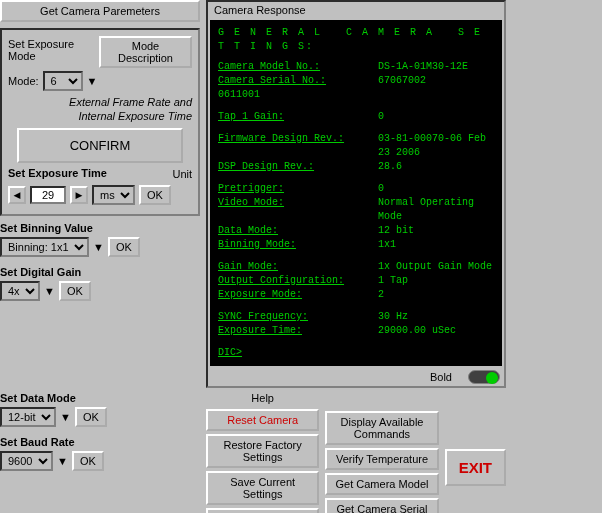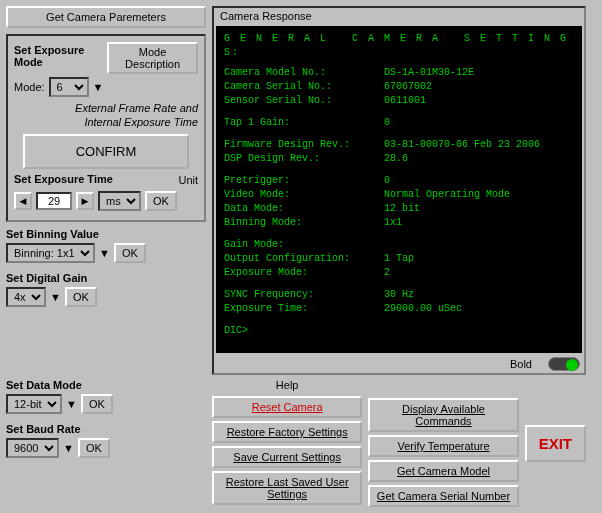--- a/index.html
+++ b/index.html
@@ -33,21 +33,21 @@
 
     .panel-box {
       background: #c0c0c0;
       border: 2px inset #808080;
       padding: 6px;
     }
 
     .panel-box-title {
       font-size: 11px;
       margin-bottom: 4px;
-      font-weight: bold;
+      font-weight: normal;
     }
 
     .row-flex {
       display: flex;
       align-items: center;
       gap: 4px;
       margin-bottom: 3px;
     }
 
     .btn-mode-desc {
@@ -167,20 +167,21 @@
     }
 
     .term-row {
       display: flex;
       gap: 0;
     }
 
     .term-label {
       min-width: 160px;
       color: #00cc00;
+      text-decoration: underline;
     }
 
     .term-value {
       color: #00cc00;
     }
 
     .bold-toggle {
       display: flex;
       align-items: center;
       gap: 16px;
@@ -248,21 +249,20 @@
 
     .btn-action {
       background: #c0c0c0;
       border: 2px outset #ffffff;
       padding: 3px 6px;
       font-size: 11px;
       cursor: pointer;
       text-align: center;
       width: 100%;
       font-family: Arial, sans-serif;
-      text-decoration: underline;
     }
 
     .btn-action.red-text {
       color: #cc0000;
     }
 
     .btn-exit {
       background: #c0c0c0;
       border: 2px outset #ffffff;
       padding: 8px 12px;
@@ -271,23 +271,22 @@
       color: #cc0000;
       cursor: pointer;
       min-width: 55px;
       text-align: right;
       align-self: center;
     }
 
     .full-main {
       display: flex;
       flex-direction: column;
-      width: 592px;
+      width: 506px;
       height: 513px;
-      padding: 6px;
       gap: 4px;
     }
 
     .top-section {
       display: flex;
       gap: 6px;
       flex: 1;
     }
   </style>
 </head>
@@ -366,21 +365,20 @@
         <div class="t-title">G E N E R A L &nbsp; C A M E R A &nbsp; S E T T I N G S:</div>
         <div class="term-row">
             <span class="term-label">Camera Model No.:</span>
             <span class="term-value">DS-1A-01M30-12E</span>
           </div>
         <div class="term-row">
             <span class="term-label">Camera Serial No.:</span>
             <span class="term-value">67067002</span>
           </div>
         <div class="term-row">
-            <span class="term-label">Sensor Serial No.:</span>
             <span class="term-value">0611001</span>
           </div>
         <div class="term-row" style="height:8px;"></div>
         <div class="term-row">
             <span class="term-label">Tap 1 Gain:</span>
             <span class="term-value">0</span>
           </div>
         <div class="term-row" style="height:8px;"></div>
         <div class="term-row">
             <span class="term-label">Firmware Design Rev.:</span>
@@ -403,20 +401,21 @@
             <span class="term-label">Data Mode:</span>
             <span class="term-value">12 bit</span>
           </div>
         <div class="term-row">
             <span class="term-label">Binning Mode:</span>
             <span class="term-value">1x1</span>
           </div>
         <div class="term-row" style="height:8px;"></div>
         <div class="term-row">
             <span class="term-label">Gain Mode:</span>
+            <span class="term-value">1x Output Gain Mode</span>
           </div>
         <div class="term-row">
             <span class="term-label">Output Configuration:</span>
             <span class="term-value">1 Tap</span>
           </div>
         <div class="term-row">
             <span class="term-label">Exposure Mode:</span>
             <span class="term-value">2</span>
           </div>
         <div class="term-row" style="height:8px;"></div>

